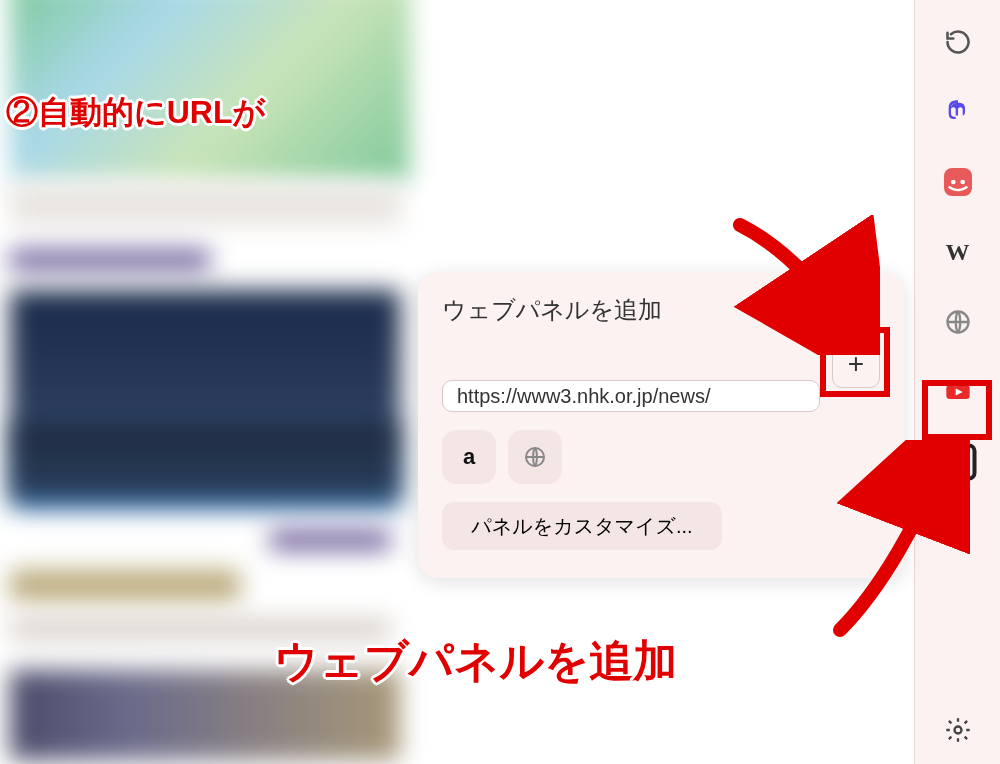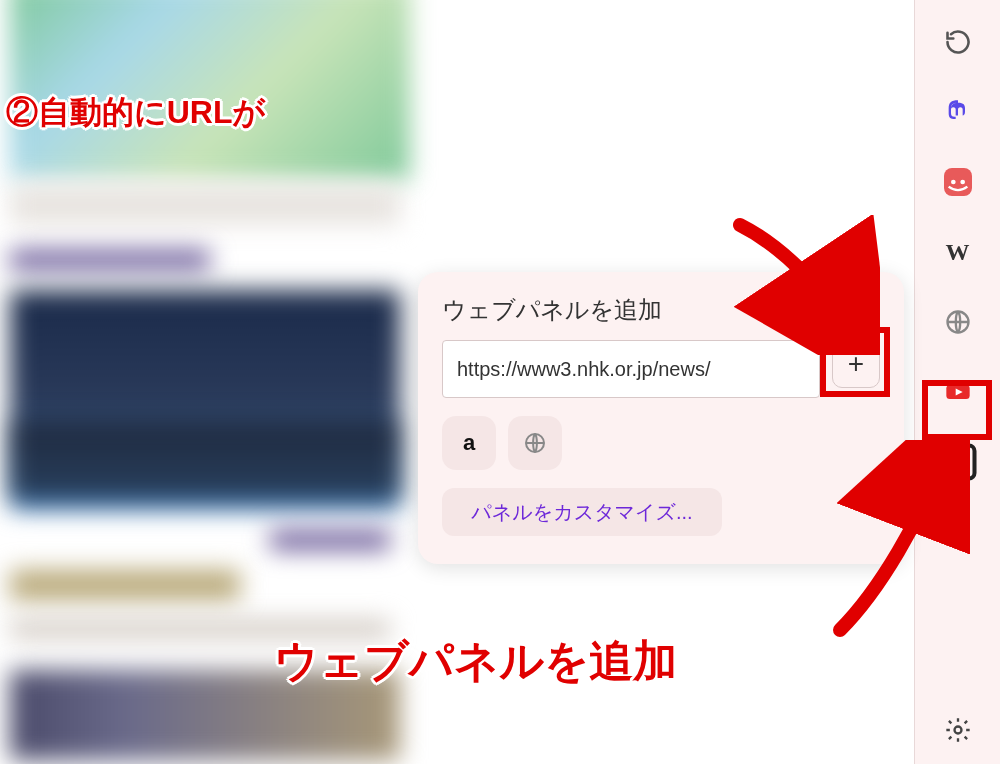--- a/index.html
+++ b/index.html
@@ -90,27 +90,28 @@
     font-weight: 400;
   }
   .url-row {
     display: flex;
     gap: 0;
     margin-bottom: 18px;
     align-items: stretch;
   }
   .url-input {
     flex: 1;
-    height: 58px;
+    height: 32px;
     border: 1px solid #d8c8c8;
-    border-radius: 4px;
+    border-radius: 10px;
     background: #fff;
     padding: 0 14px;
     font-size: 20px;
     color: #333;
+    margin-top: 40px;
   }
   .url-plus {
     width: 48px; height: 48px;
     margin-left: 12px;
     border: 1px solid #d8c8c8;
     border-radius: 10px;
     background: #fdf2f2;
     display:flex;align-items:center;justify-content:center;
     font-size: 28px;
     color: #333;
@@ -137,21 +138,21 @@
     cursor: pointer;
   }
   .quick-btn .amazon { font-weight: bold; color: #111; }
   .customize-btn {
     width: 280px;
     height: 48px;
     border-radius: 12px;
     background: #f5e6e6;
     display:flex;align-items:center;justify-content:center;
     font-size: 20px;
-    color: #6d28d9;
+    color: #000000;
     cursor: pointer;
   }
 
   
   .annot {
     position: absolute;
     color: #e00000;
     text-shadow:
       -2px -2px 0 #fff, 2px -2px 0 #fff, -2px 2px 0 #fff, 2px 2px 0 #fff,
       -3px 0 0 #fff, 3px 0 0 #fff, 0 -3px 0 #fff, 0 3px 0 #fff;

